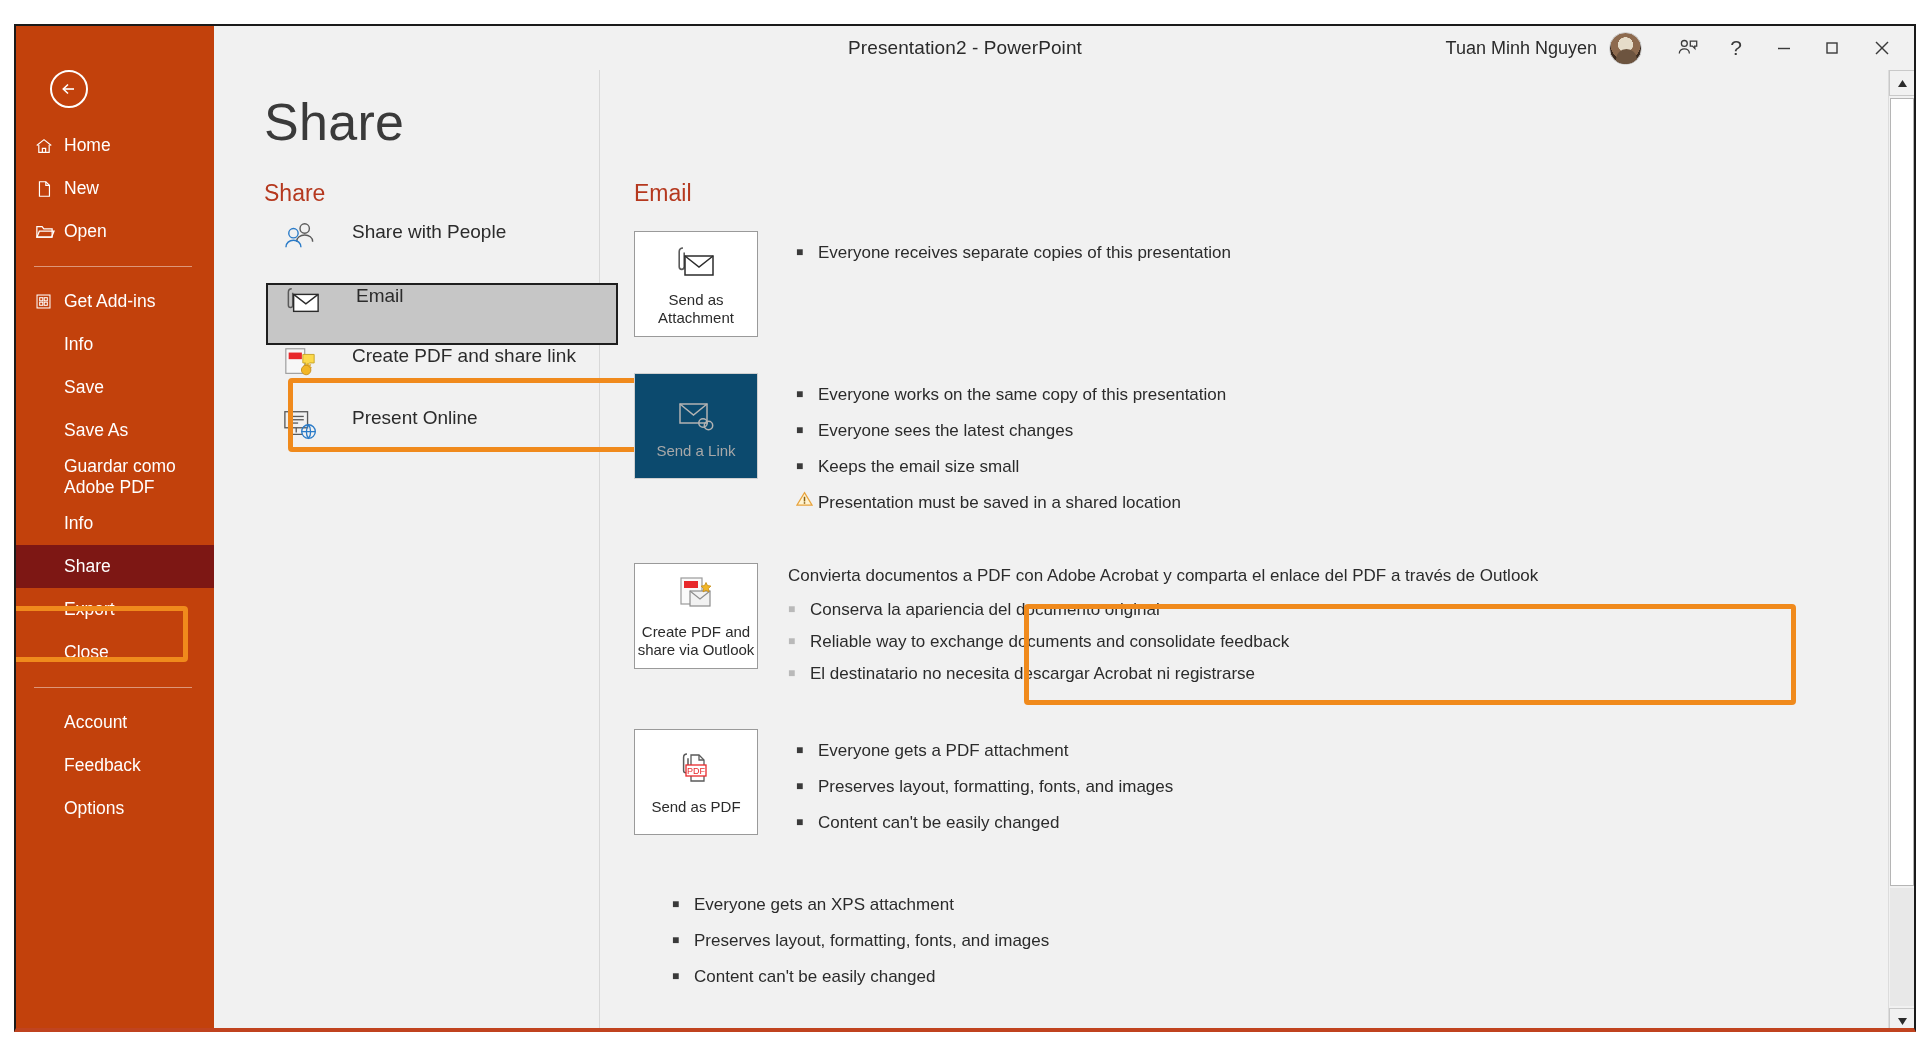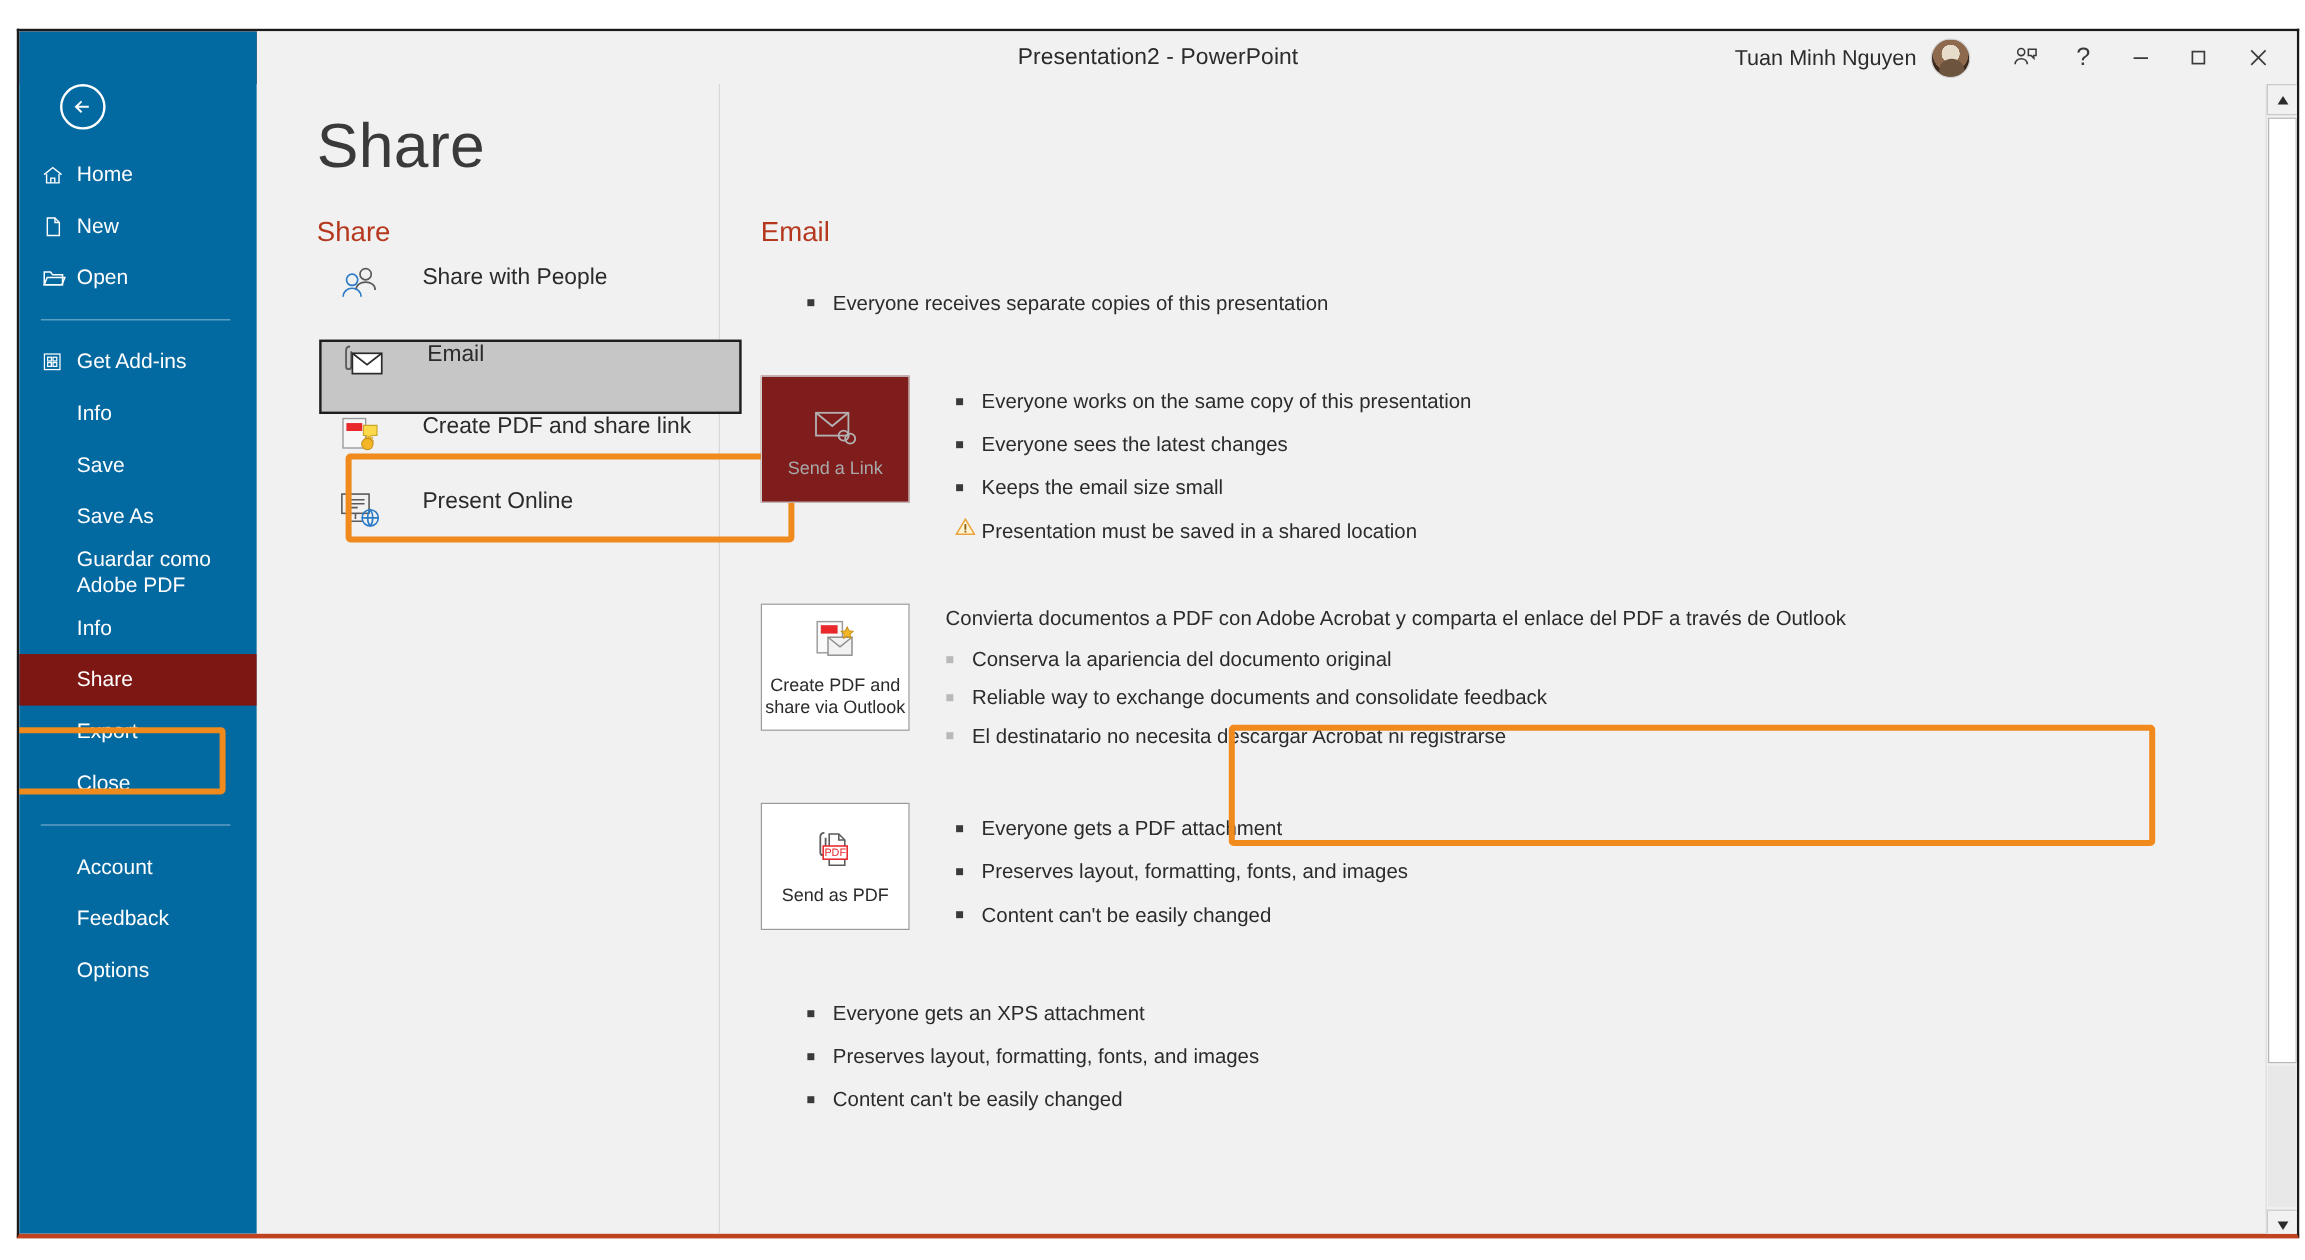--- a/index.html
+++ b/index.html
@@ -60,21 +60,21 @@
     display: flex; align-items: center; justify-content: center;
     color: #3a3a3a; background: transparent; border: none; cursor: default;
   }
   .tb-btn svg { display:block; }
   #close-btn { width: 52px; }
 
   
   #sidebar {
     position: absolute; left: 0; top: 0;
     width: 198px; height: 1008px;
-    background: #0369a1;
+    background: #c2410c;
   }
   #back-button {
     position: absolute; left: 34px; top: 44px;
     width: 38px; height: 38px; border-radius: 50%;
     border: 2px solid #ffffff;
     display: flex; align-items: center; justify-content: center;
   }
   #nav-list { position: absolute; left: 0; top: 98px; width: 198px; }
   .nav-item {
     position: relative;
@@ -165,21 +165,21 @@
     margin-bottom: 36px;
     position: relative;
   }
   .big-btn {
     width: 124px; min-width: 124px; height: 106px;
     background: #ffffff; border: 1px solid #9a9a9a;
     display: flex; flex-direction: column; align-items: center; justify-content: center;
     gap: 4px;
   }
   .big-btn.disabled {
-    background: #7f1d1d; border-color: #d0d0d0;
+    background: #0c4a6e; border-color: #d0d0d0;
   }
   .big-btn .btn-ico { height: 46px; display: flex; align-items: center; justify-content: center; }
   .big-btn .btn-label {
     font-size: 15px; color: #2b2b2b; text-align: center; line-height: 18px;
   }
   .big-btn.disabled .btn-label { color: #a8a8a8; }
   .bullets { margin-left: 38px; padding-top: 10px; }
   .bullet {
     display: flex; align-items: flex-start;
     font-size: 17px; color: #2b2b2b;
@@ -420,20 +420,30 @@
         <span class="opt-label">Present Online</span>
       </div>
 
       <div class="hl-ring" id="hl-email"></div>
     </div>
 
     <div id="email-col">
       <div id="email-heading">Email</div>
 
       <div class="email-row">
+        <div class="big-btn">
+          <span class="btn-ico">
+            <svg width="46" height="38" viewBox="0 0 46 38" fill="none">
+              <path d="M10 3c-2.3 0-3.8 1.7-3.8 3.8v15c0 1.5 1.1 2.6 2.5 2.6s2.5-1.1 2.5-2.6V7.4" stroke="#5a5a5a" stroke-width="1.6"></path>
+              <rect x="12" y="11" width="28" height="19" fill="#ffffff" stroke="#2b2b2b" stroke-width="1.5"></rect>
+              <path d="M12 11l14 11 14-11" fill="none" stroke="#2b2b2b" stroke-width="1.5"></path>
+            </svg>
+          </span>
+          <span class="btn-label">Send as Attachment</span>
+        </div>
         <div class="bullets">
           <div class="bullet">
             <span class="bmark">■</span>
             <span>Everyone receives separate copies of this presentation</span>
           </div>
         </div>
       </div>
 
       <div class="email-row">
         <div class="big-btn disabled">

